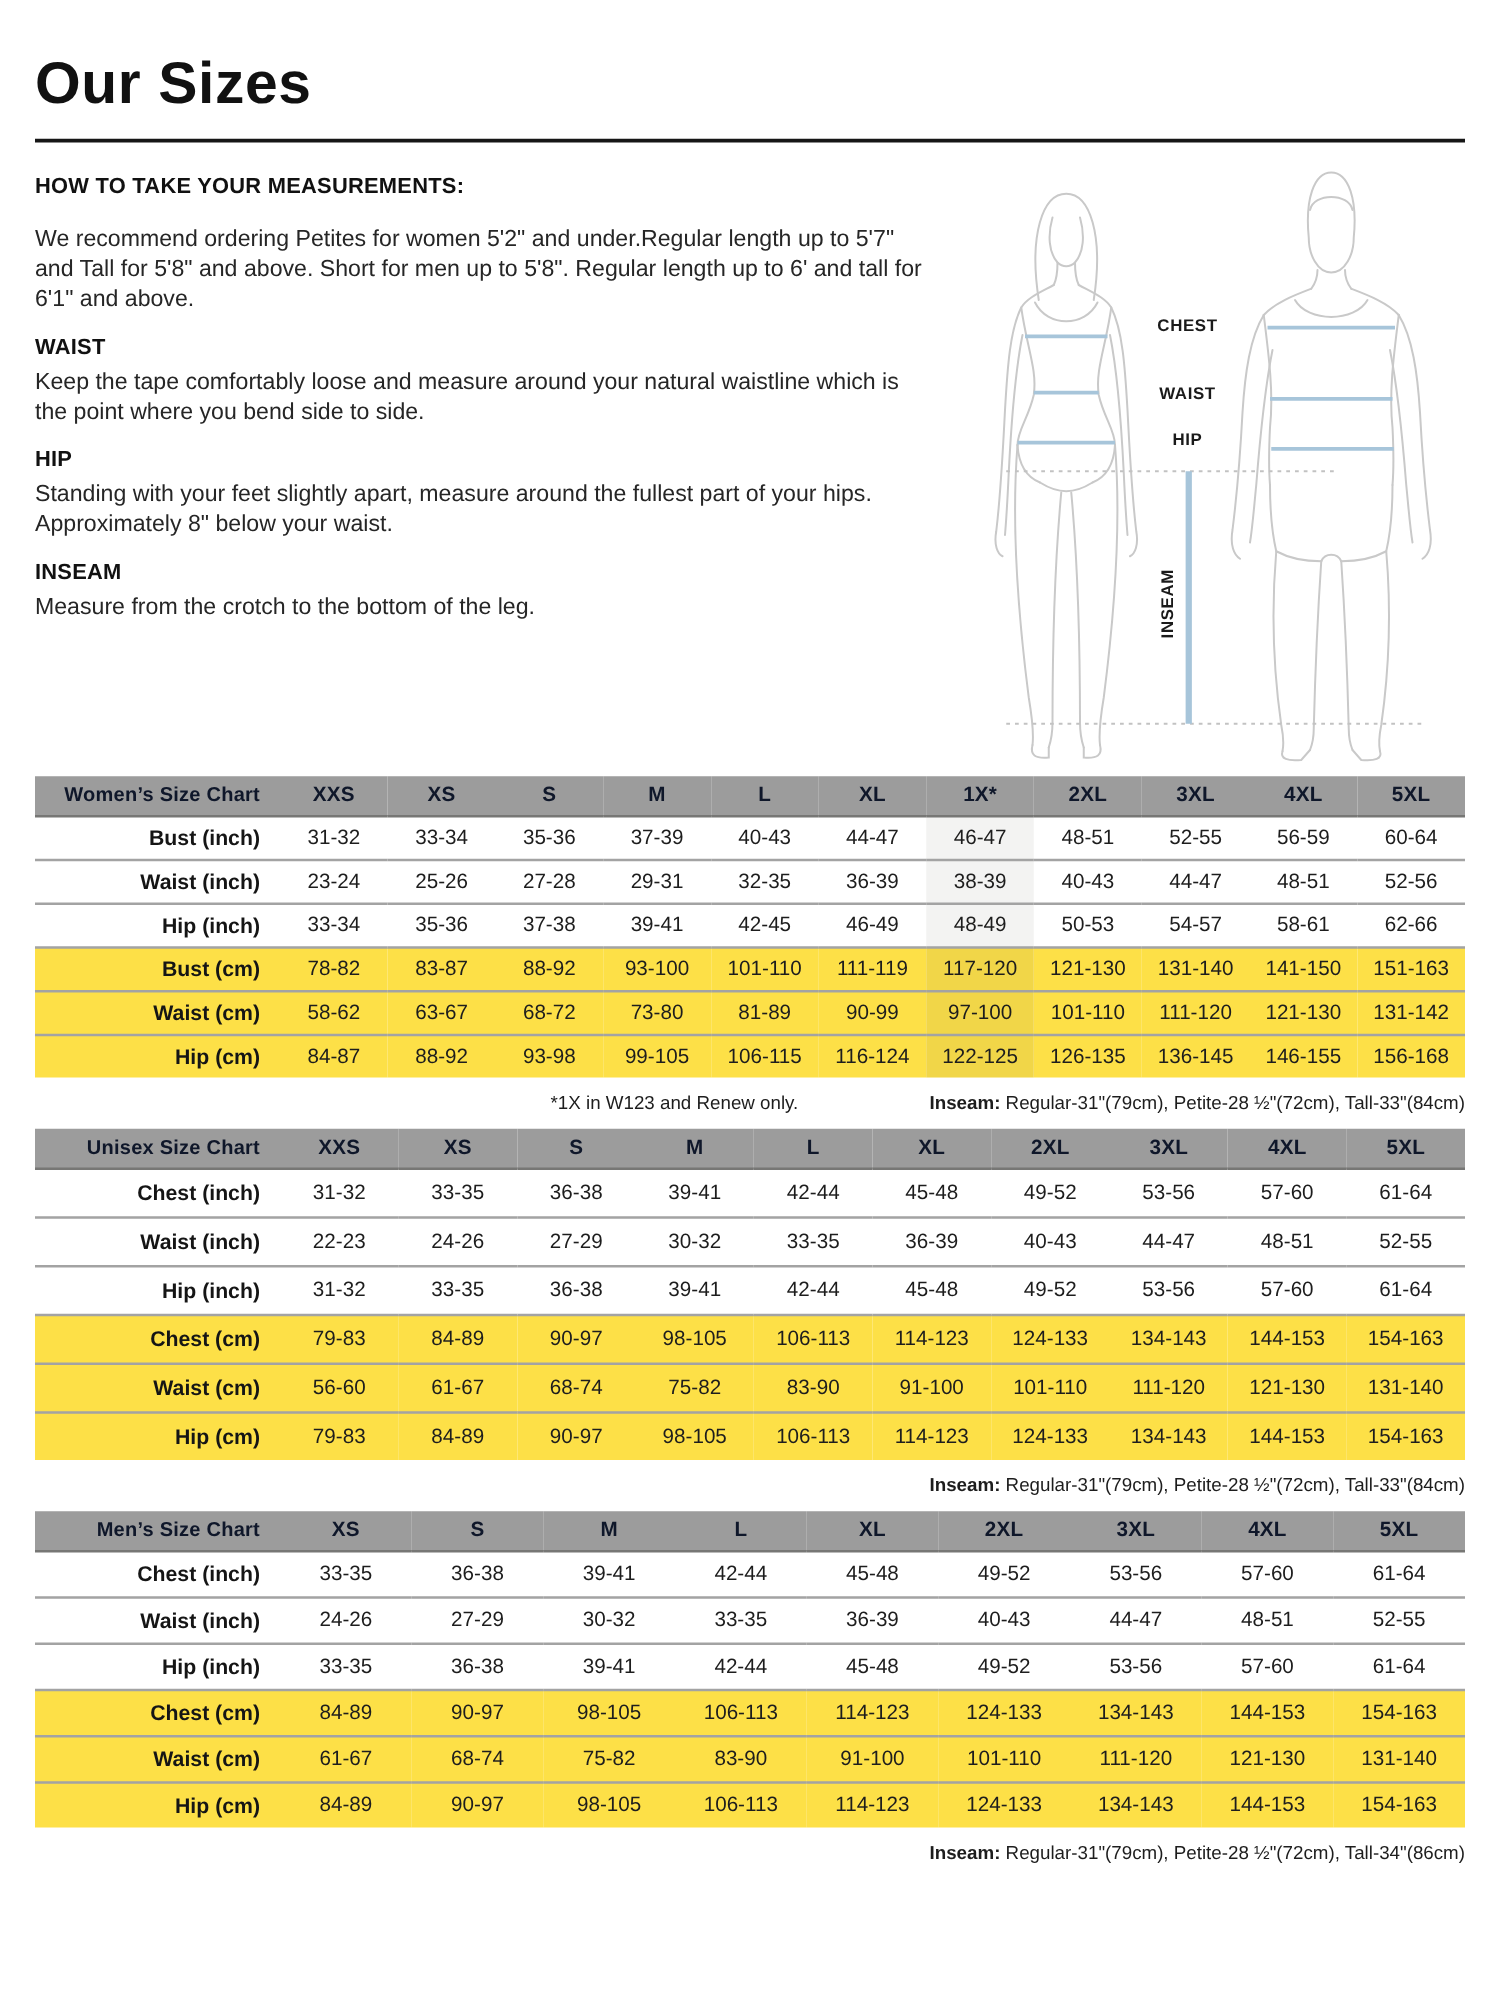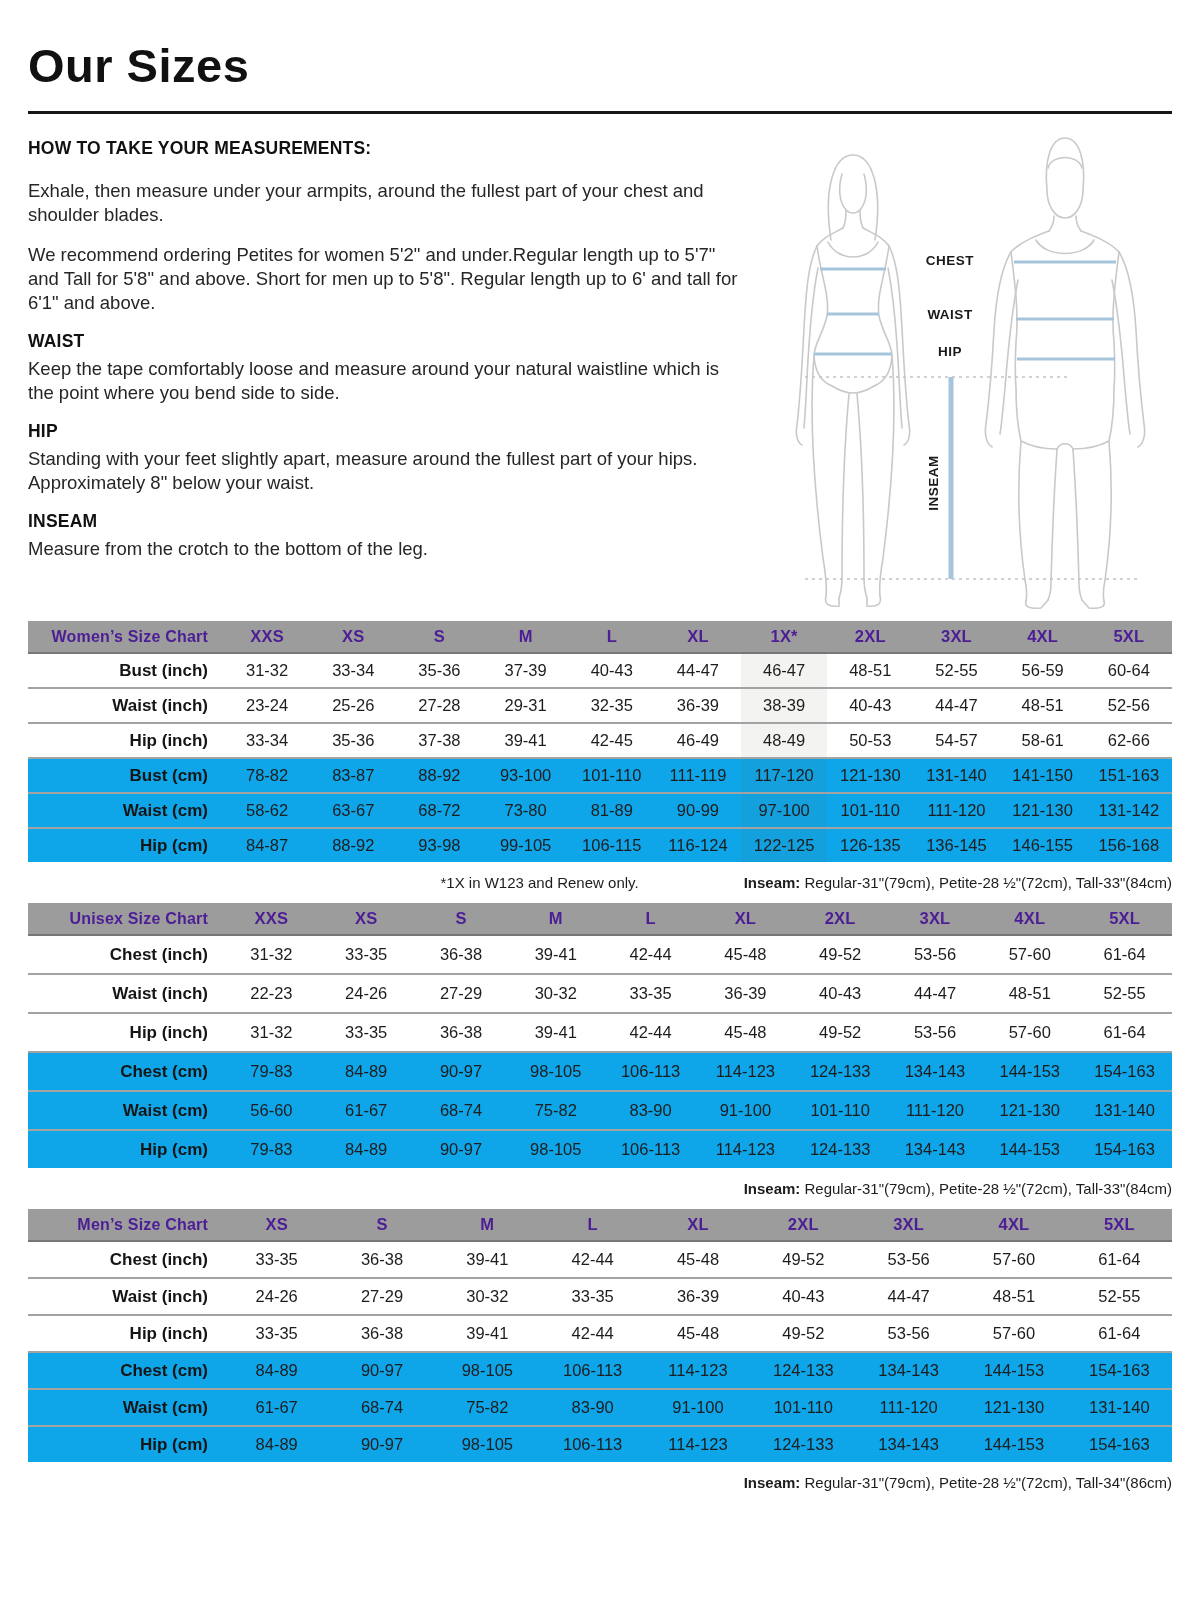--- a/index.html
+++ b/index.html
@@ -11,27 +11,27 @@
   .left-col{width:742px;}
   h2.howto{font-size:17.5px;font-weight:700;margin:0 0 20px 0;color:#111;letter-spacing:.2px;}
   .sec h3{font-size:17.5px;font-weight:700;margin:0 0 5px 0;color:#111;letter-spacing:.2px;}
   .sec p{font-size:18.5px;line-height:1.3;margin:0 0 16px 0;color:#262626;}
   .diagram{width:424px;margin-left:auto;margin-top:-10px;}
   .diagram svg{display:block;}
 
   
   table.size-table{width:1144px;border-collapse:collapse;table-layout:fixed;margin-top:10px;}
   table.size-table col.c-lbl{width:196px;}
-  table.size-table thead th{background:#9c9c9c;color:#4c1d95;font-weight:700;font-size:16.5px;height:31px;padding:0;letter-spacing:.2px;margin-top:23px;}
+  table.size-table thead th{background:#9c9c9c;color:#0f172a;font-weight:700;font-size:16.5px;height:31px;padding:0;letter-spacing:.2px;margin-top:23px;}
   table.size-table thead th.lbl{text-align:right;padding-right:16px;font-weight:600;font-size:16px;}
   table.size-table thead tr{border-bottom:2px solid #777775;}
   table.size-table td{text-align:center;font-size:16.5px;color:#1d1d1d;padding:0;}
   table.size-table td.lbl{text-align:right;padding-right:16px;font-weight:700;font-size:17px;color:#151515;}
   table.size-table tbody tr:not(:first-child){border-top:2px solid #a3a3a3;}
-  table.size-table tbody tr.shaded{background:#0ea5e9;}
+  table.size-table tbody tr.shaded{background:#fde047;}
   table.size-table td.hl{background:rgba(105,105,95,0.08);}
   table.t-women tbody td{height:33px;}
   table.t-unisex tbody td{height:37px;}
   table.t-men tbody td{height:35px;}
   table.t-unisex,&#32;table.t-men{margin-top:16px;}
 
   .foot{width:1144px;display:flex;justify-content:flex-end;align-items:baseline;font-size:15px;color:#1d1d1d;margin:12px 0 12px 0;}
   .foot .note1{margin-right:105px;}
   .foot b{font-weight:700;}
 </style>
@@ -41,21 +41,20 @@
 <div class="wrap">
 
   <h1 class="page-title">Our Sizes</h1>
   <div class="title-rule"></div>
 
   <div class="cols">
     <div class="left-col">
       <h2 class="howto">HOW TO TAKE YOUR MEASUREMENTS:</h2>
 
       <div class="sec">
-        <p>Exhale, then measure under your armpits, around the fullest part of your chest and shoulder blades.</p>
       </div>
       <div class="sec">
         <p>We recommend ordering Petites for women 5'2" and under.Regular length up to 5'7" and Tall for 5'8" and above. Short for men up to 5'8". Regular length up to 6' and tall for 6'1" and above.</p>
       </div>
       <div class="sec">
         <h3>WAIST</h3>
         <p>Keep the tape comfortably loose and measure around your natural waistline which is the point where you bend side to side.</p>
       </div>
       <div class="sec">
         <h3>HIP</h3>

